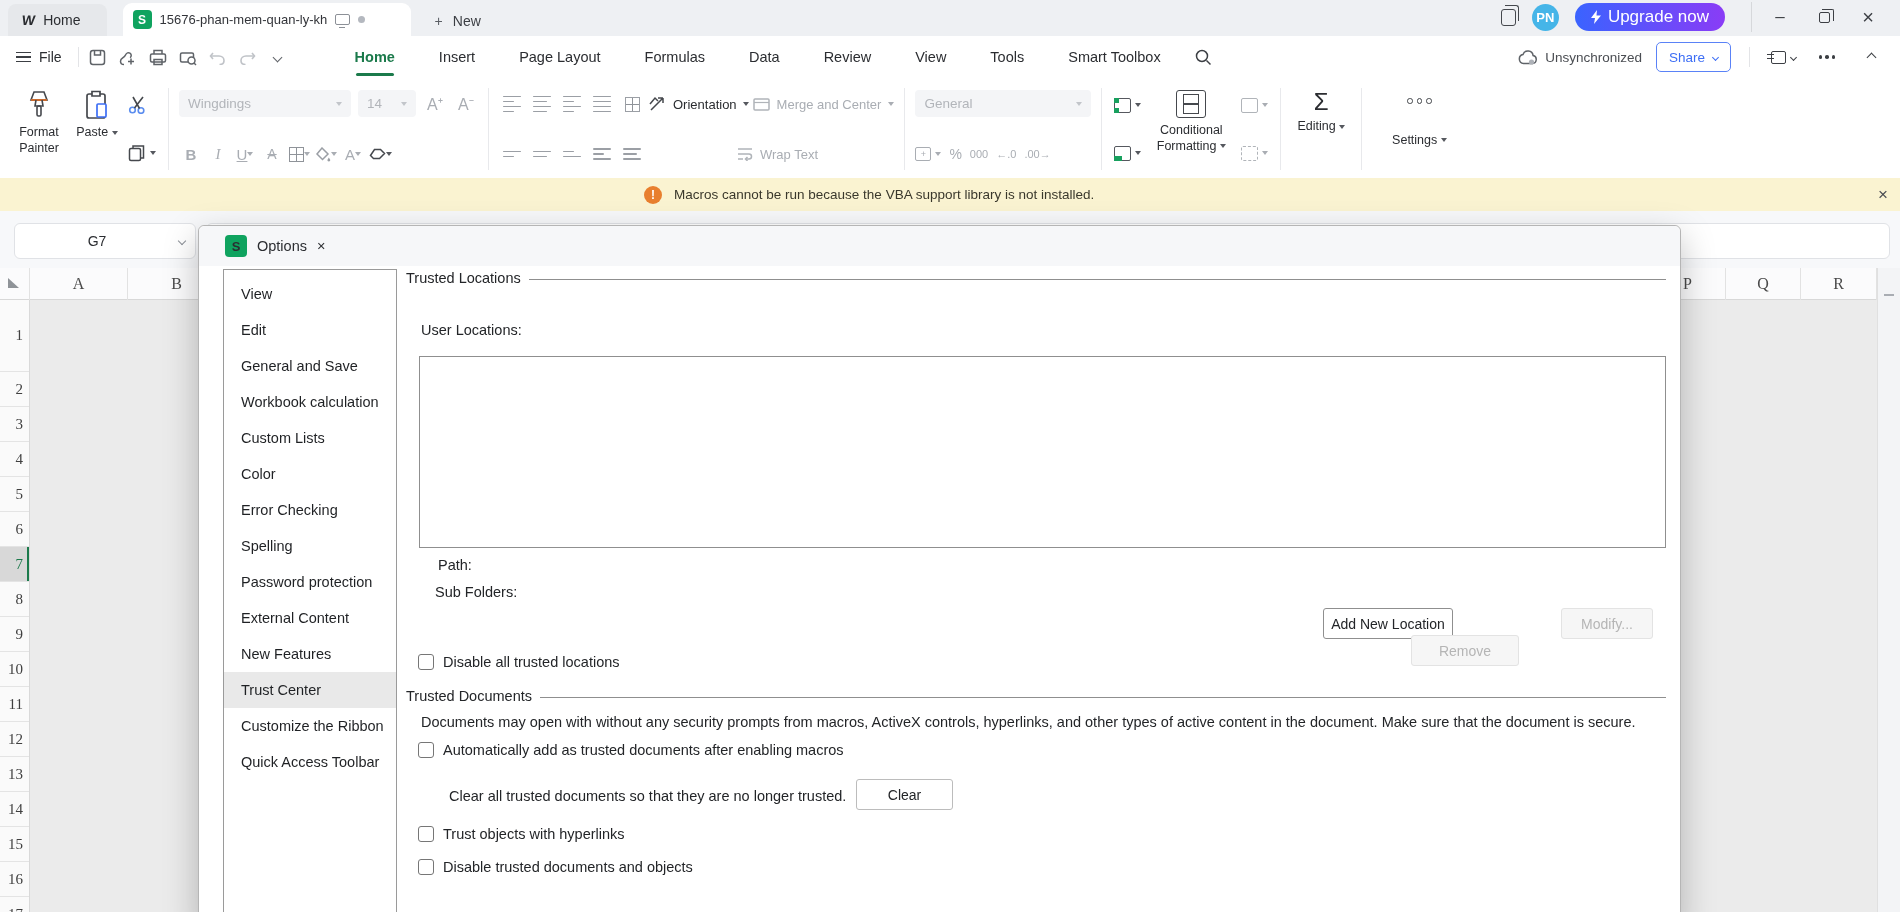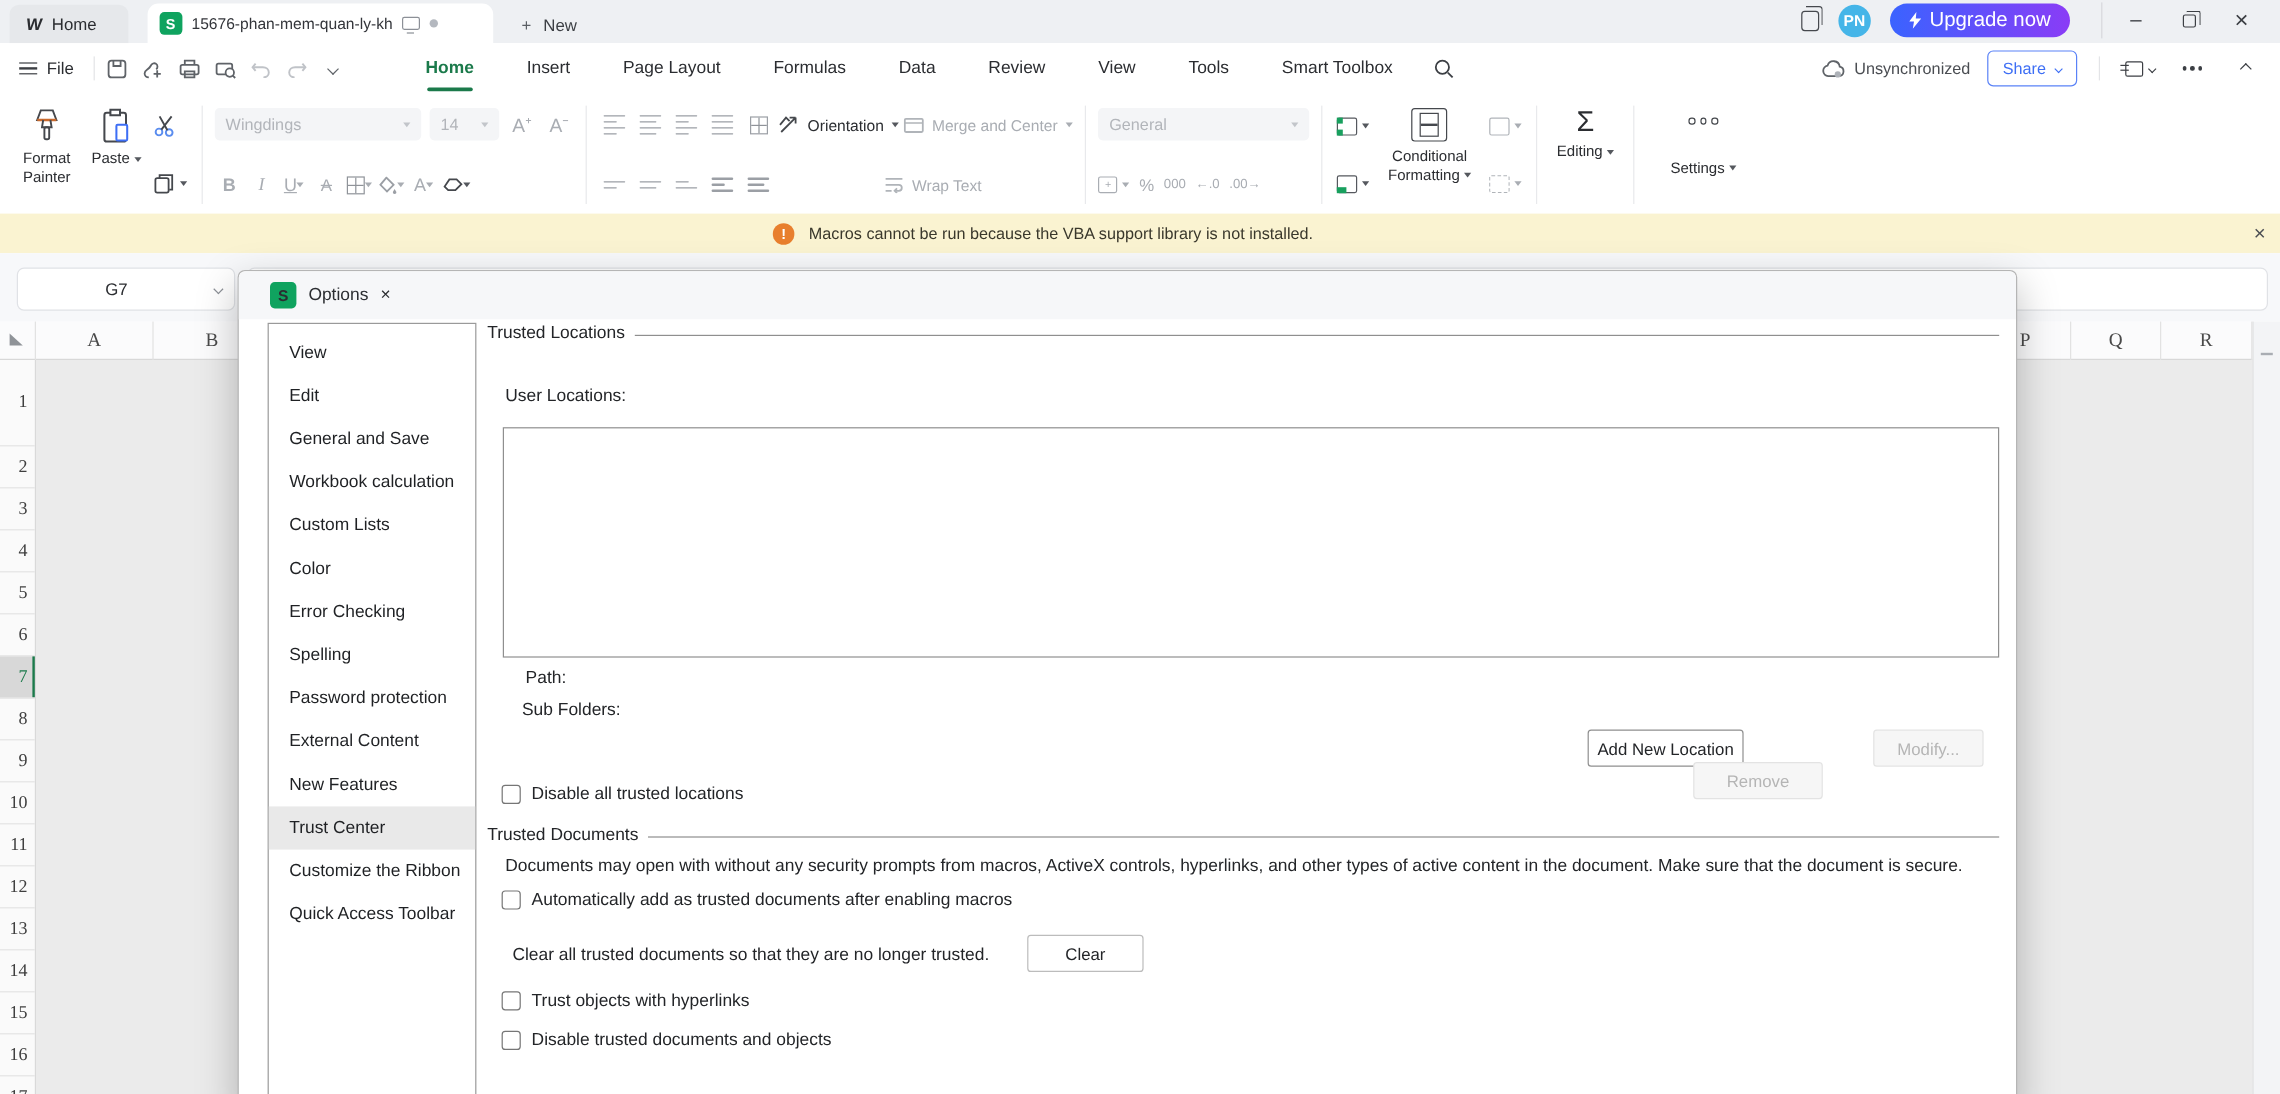--- a/index.html
+++ b/index.html
@@ -616,21 +616,21 @@
 
   <div class="grp-head" style="left:207px;top:462px;width:1260px;">
     <span>Trusted Documents</span>
       <span class="rule"></span>
   </div>
   <div class="dlg-text" style="left:222px;top:488px;">Documents may open with without any security prompts from macros, ActiveX controls, hyperlinks, and other types of active content in the document. Make sure that the document is secure.</div>
   <div class="cbrow" style="left:219px;top:516px;">
     <span class="cb"></span>
     <span>Automatically add as trusted documents after enabling macros</span>
   </div>
-  <div class="dlg-text" style="left:228px;top:562px;">Clear all trusted documents so that they are no longer trusted.</div>
+  <div class="dlg-text" style="left:250px;top:562px;">Clear all trusted documents so that they are no longer trusted.</div>
   <div class="btn on" style="left:657px;top:553px;width:97px;border-color:#bcbcbc;">Clear</div>
   <div class="cbrow" style="left:219px;top:600px;">
     <span class="cb"></span>
     <span>Trust objects with hyperlinks</span>
   </div>
   <div class="cbrow" style="left:219px;top:633px;">
     <span class="cb"></span>
     <span>Disable trusted documents and objects</span>
   </div>
 </div>

